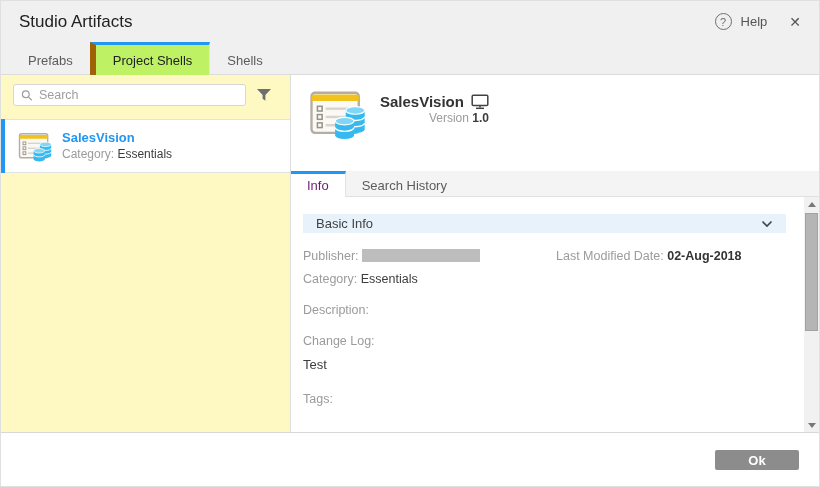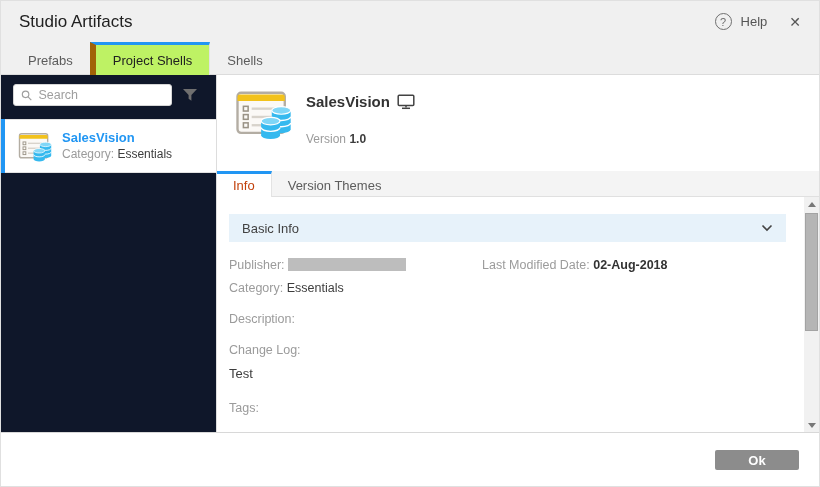--- a/index.html
+++ b/index.html
@@ -18,21 +18,21 @@
 
   
   .tabbar { height:33px; background:#f0f0f0; display:flex; padding-left:10px; border-bottom:1px solid #dcdcdc; }
   .tab { height:33px; padding:0 17px; display:flex; align-items:center; font-size:13px; color:#5c5c5c;
     border-top:3px solid transparent; cursor:pointer; }
   .tab.active { background:#bef264; border-top:3px solid var(--accent); color:#212121;
     border-left:6px solid #a16207; border-right:1px solid #e3e3e3; margin-bottom:-1px; }
 
   
   .body { display:flex; height:357px; }
-  .sidebar { width:216px; border-right:1px solid #ddd; background:#0f172a; }
+  .sidebar { width:290px; border-right:1px solid #ddd; background:#fef9c3; }
   .search-row { display:flex; align-items:center; padding:9px 12px 0 12px; }
   .search-box { flex:1; height:22px; border:1px solid #d6d6d6; border-radius:3px; background:#fff;
     display:flex; align-items:center; padding:0 7px; gap:6px; }
   .search-box input { border:none; outline:none; width:100%; font-size:12.5px; color:#333; font-family:inherit; background:transparent; }
   .search-box input::placeholder { color:#9e9e9e; }
   .funnel { margin-left:10px; margin-right:6px; display:flex; cursor:pointer; }
 
   .artifact-item { position:relative; margin-top:13px; border-top:1px solid #e2e2e2; border-bottom:1px solid #e2e2e2;
     padding:9px 8px 9px 17px; display:flex; align-items:center; background:#fff; cursor:pointer; }
   .sel-bar { position:absolute; left:0; top:-1px; bottom:-1px; width:4px; background:var(--accent); }
@@ -40,33 +40,33 @@
   .artifact-item .name { font-size:13px; font-weight:bold; color:var(--accent); }
   .lbl { color:#9b9b9b; }
   .val { color:#3d3d3d; }
 
   
   .main { flex:1; display:flex; flex-direction:column; background:#fff; min-width:0; }
   .detail-header { height:96px; padding:13px 0 0 18px; display:flex; }
   .detail-header .titleblock { margin-left:14px; padding-top:5px; }
   .detail-title-row { display:flex; align-items:center; gap:7px; }
   .detail-title { font-size:15px; font-weight:bold; color:#333; }
-  .detail-version { margin-top:22px; font-size:12px; }
+  .detail-version { margin-top:1px; font-size:12px;text-align:right; }
   .detail-version .v { color:#3d3d3d; font-weight:bold; }
 
   .inner-tabbar { height:26px; background:#f4f4f4; display:flex; border-bottom:1px solid #e0e0e0; }
   .itab { height:26px; padding:0 16px; display:flex; align-items:center; font-size:13px; color:#5c5c5c;
     border-top:3px solid transparent; cursor:pointer; }
-  .itab.active { background:#fff; border-top:3px solid var(--accent); color:#c2410c;
+  .itab.active { background:#fff; border-top:3px solid var(--accent); color:#701a75;
     border-right:1px solid #e3e3e3; margin-bottom:-1px; }
 
   .content-wrap { flex:1; display:flex; min-height:0; }
   .content { flex:1; overflow:hidden; padding:17px 18px 0 12px; min-width:0; }
 
-  .section-header { height:28px; background:var(--sectionBg); display:flex; align-items:center;
+  .section-header { height:19px; background:var(--sectionBg); display:flex; align-items:center;
     padding:0 13px; font-size:13px; color:#424242; cursor:pointer; }
   .section-header .chev { margin-left:auto; display:flex; }
 
   .field-grid { display:grid; grid-template-columns:253px 1fr; margin-top:16px; font-size:12.5px; align-items:center; }
   .redacted { display:inline-block; width:118px; height:13px; background:var(--redacted); vertical-align:-2px; margin-left:3px; }
   .bold-val { font-weight:bold; color:#333; }
   .mt8 { margin-top:9px; font-size:12.5px; }
   .label-line { margin-top:17px; font-size:12.5px; color:#9b9b9b; }
   .value-line { margin-top:9px; font-size:13px; color:#3d3d3d; }
 
@@ -180,21 +180,21 @@
           </div>
           <div class="detail-version">
             <span class="lbl">Version</span>
             <span class="v">1.0</span>
           </div>
         </div>
       </div>
 
       <div class="inner-tabbar">
         <div class="itab active">Info</div>
-        <div class="itab">Version Themes</div>
+        <div class="itab">Search History</div>
       </div>
 
       <div class="content-wrap">
         <div class="content">
 
           <div class="section-header">
             <span>Basic Info</span>
             <span class="chev">
               <svg width="12" height="8" viewBox="0 0 12 8">
                 <polyline points="1.5,1.5 6,6 10.5,1.5" fill="none" stroke="#444" stroke-width="1.6"></polyline>

